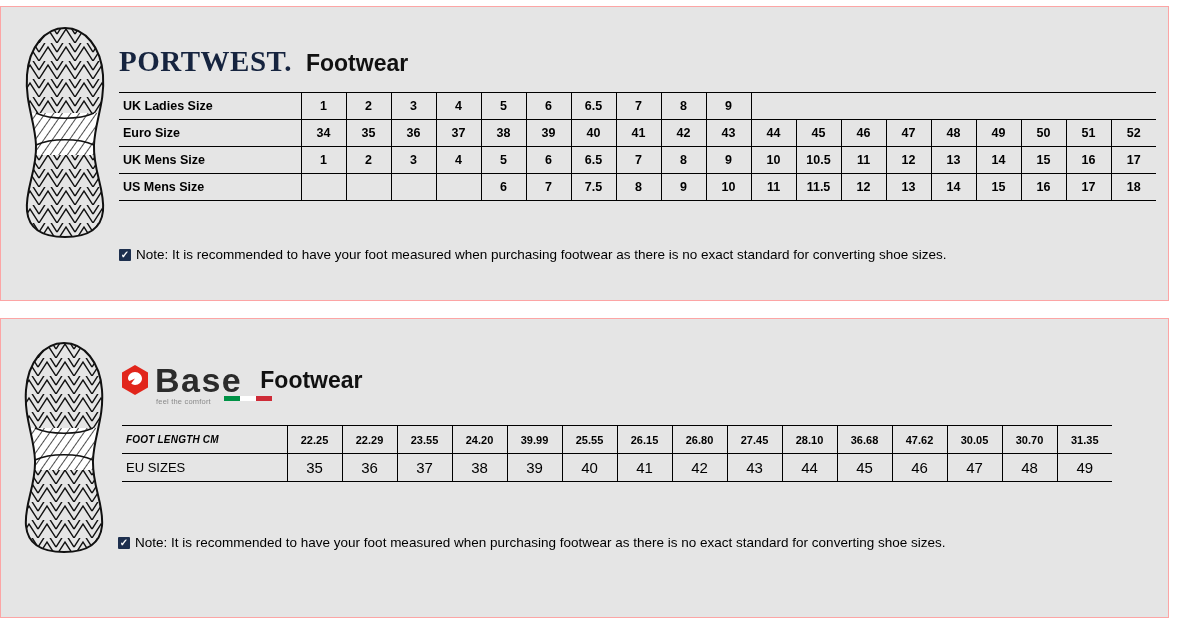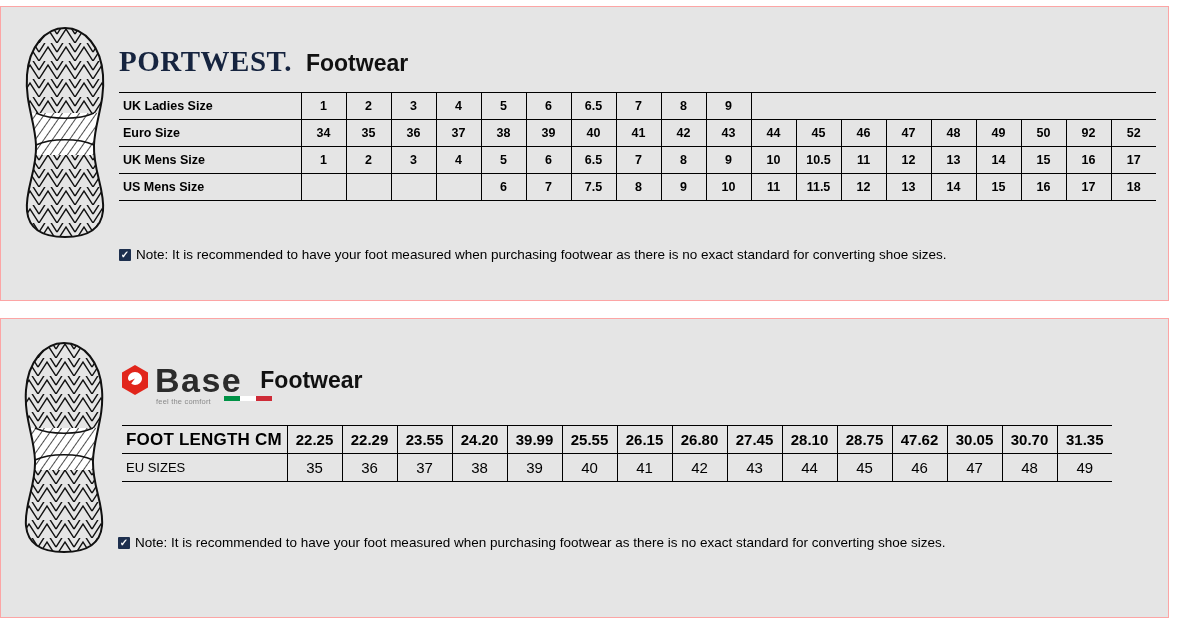--- a/index.html
+++ b/index.html
@@ -212,25 +212,26 @@
   }
   #base-table td.rowlabel {
     text-align: left;
     padding-left: 4px;
     width: 165px;
     font-size: 13px;
     border-left: none;
   }
   #base-table tr:first-child td {
     font-weight: bold;
-    font-size: 15px;
+    font-size: 11px;
   }
   #base-table tr:first-child td.rowlabel {
-    font-size: 17px;
+    font-size: 10px;
     letter-spacing: 0.2px;
+    font-style: italic;
   }
   #base-table tr:first-child td { border-top: 1px solid #000; }
   #base-table td:last-child { border-right: none; }
 </style>
 </head>
 <body>
 
 <div class="panel" id="panel-portwest">
 
   <svg class="sole" id="sole-portwest" width="88" height="215" viewBox="0 0 88 215">
@@ -319,21 +320,21 @@
         <td class="cell">41</td>
         <td class="cell">42</td>
         <td class="cell">43</td>
         <td class="cell">44</td>
         <td class="cell">45</td>
         <td class="cell">46</td>
         <td class="cell">47</td>
         <td class="cell">48</td>
         <td class="cell">49</td>
         <td class="cell">50</td>
-        <td class="cell">92</td>
+        <td class="cell">51</td>
         <td class="cell noedge-right">52</td>
       </tr>
       <tr>
         <td class="rowlabel">UK Mens Size</td>
         <td class="cell">1</td>
         <td class="cell">2</td>
         <td class="cell">3</td>
         <td class="cell">4</td>
         <td class="cell">5</td>
         <td class="cell">6</td>
@@ -450,21 +451,21 @@
       <td>22.25</td>
       <td>22.29</td>
       <td>23.55</td>
       <td>24.20</td>
       <td>39.99</td>
       <td>25.55</td>
       <td>26.15</td>
       <td>26.80</td>
       <td>27.45</td>
       <td>28.10</td>
-      <td>28.75</td>
+      <td>36.68</td>
       <td>47.62</td>
       <td>30.05</td>
       <td>30.70</td>
       <td>31.35</td>
     </tr>
     <tr>
       <td class="rowlabel">EU SIZES</td>
       <td>35</td>
       <td>36</td>
       <td>37</td>

